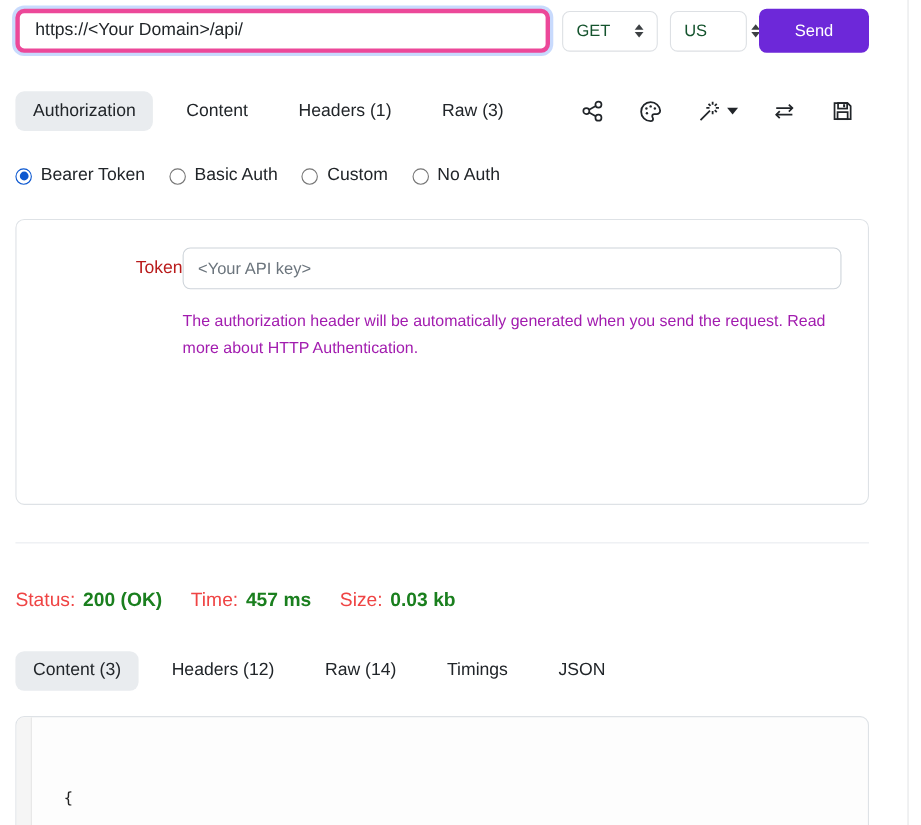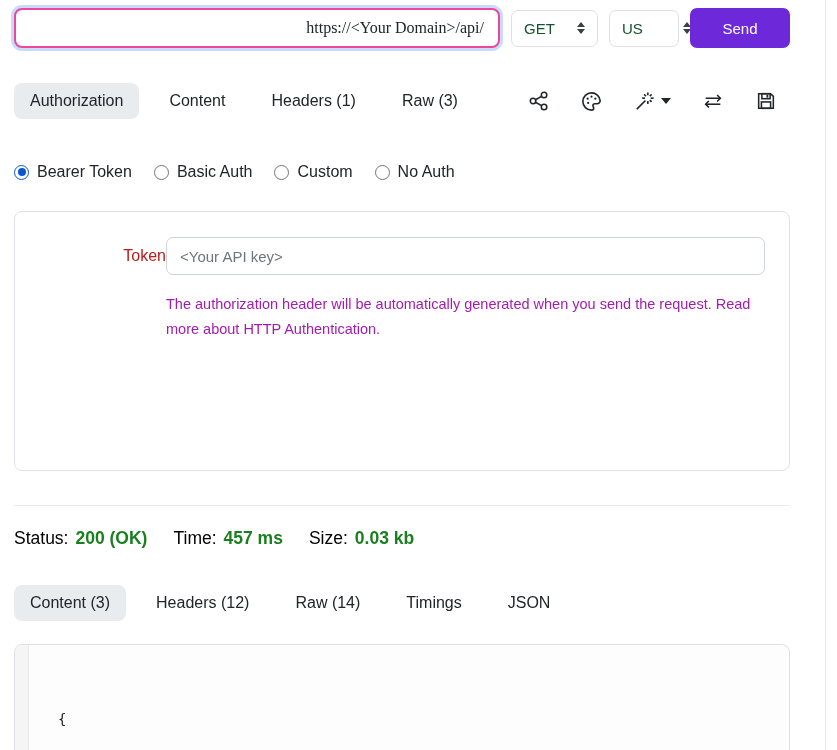--- a/index.html
+++ b/index.html
@@ -4,23 +4,23 @@
 <style>
   * { margin:0; padding:0; box-sizing:border-box; }
   html,body { width:837px; height:750px; overflow:hidden; background:#fff;
               font-family:"Liberation Sans","DejaVu Sans",sans-serif; color:#212529; }
   .page { position:relative; width:837px; height:750px; }
   .scroll-divider { position:absolute; left:825px; top:0; width:1px; height:750px; background:#e4e6e8; }
   .content { position:absolute; left:14px; top:0; width:776px; }
 
   
   .req-bar { display:flex; align-items:center; margin-top:8px; height:40px; gap:11px; }
-  .url-input { flex:1; height:40px; border:2px solid #ec4899; border-radius:8px;
+  .url-input { flex:1; height:40px; border:4px solid #ec4899; border-radius:8px;
                box-shadow:0 0 0 3px rgba(96,150,250,.35); padding:0 14px; font-size:16px;
-               color:#212529; outline:none; font-family:Liberation Serif, serif;text-align:right; }
+               color:#212529; outline:none; font-family:Liberation Sans, sans-serif; }
   .select-box { height:37px; border:1px solid #dde0e4; border-radius:7px; background:#fff;
                 display:flex; align-items:center; justify-content:space-between;
                 padding:0 12px; font-size:15px; color:#14532d; cursor:pointer; }
   .select-method { width:87px; }
   .select-locale { width:70px;gap:32px; }
   .updown { display:flex; flex-direction:column; gap:2px; margin-left:8px; }
   .updown i { display:block; width:0; height:0; border-left:4px solid transparent; border-right:4px solid transparent; }
   .updown .up { border-bottom:5px solid #3c4043; }
   .updown .dn { border-top:5px solid #3c4043; }
   .send-btn { width:100px; height:40px; background:#6d28d9; color:#fff; border:none;
@@ -31,40 +31,40 @@
   .tab { padding:9px 16px; font-size:16px; color:#212529; border-radius:8px; cursor:pointer; white-space:nowrap; }
   .tab + .tab { margin-left:14px; }
   .tab.selected { background:#e9ecef; }
   .icon-group { margin-left:auto; display:flex; align-items:center; gap:30px; padding-right:13px; }
   .icon-btn { display:flex; align-items:center; cursor:pointer; }
   .icon-btn svg { display:block; }
   .caret-down { width:0; height:0; border-left:5px solid transparent; border-right:5px solid transparent;
                 border-top:6px solid #212529; margin-left:5px; }
 
   
-  .radio-row { display:flex; align-items:center; margin-top:44px; gap:22px; }
+  .radio-row { display:flex; align-items:center; margin-top:32px; gap:22px; }
   .radio-item { display:flex; align-items:center; gap:8px; font-size:16px; cursor:pointer; }
   .radio-circle { width:15px; height:15px; border-radius:50%; border:1.5px solid #767676;
                   display:flex; align-items:center; justify-content:center; background:#fff; flex:none; }
   .radio-circle.checked { border-color:#0b57d0; }
   .radio-circle.checked::after { content:""; width:8px; height:8px; border-radius:50%; background:#0b57d0; }
 
   
   .auth-panel { margin-top:30px; height:260px; border:1px solid #dee2e6; border-radius:8px; padding:25px 24px 0 26px; }
   .token-row { display:flex; align-items:center; }
   .token-label { width:125px; font-size:16px; color:#b91c1c; flex:none;text-align:right; }
   .token-input { flex:1; height:38px; border:1px solid #ced4da; border-radius:7px; padding:4px 13px;
                  font-size:15px; font-family:inherit; color:#0f766e; outline:none; }
   .token-input::placeholder { color:#6c757d; opacity:1; }
   .help-text { margin:17px 0 0 125px; max-width:612px; font-size:14.5px; line-height:25px; color:#a21caf; }
 
   
   .section-divider { margin-top:34px; border:none; border-top:1px solid #e9ecef; }
   .status-row { display:flex; align-items:baseline; margin-top:22px; font-size:17.5px; }
-  .stat-label { color:#000000; }
+  .stat-label { color:#ef4444;margin-top:19px; }
   .stat-value { color:#1a7f1e; font-weight:bold; margin-left:7px; }
   .stat-gap { width:26px; flex:none; }
 
   
   .resp-tabs { margin-top:36px; }
   .code-panel { margin-top:23px; height:140px; border:1px solid #dee2e6; border-radius:8px;
                 background:#fdfdfd; display:flex; overflow:hidden; }
   .code-gutter { width:14px; background:#f5f5f5; border-right:1px solid #e7e7e7; flex:none; }
   .code-body { padding:13px 0 0 29px; font-family:"DejaVu Sans Mono","Liberation Mono",monospace;
                font-size:14px; line-height:24.5px; white-space:pre; }

